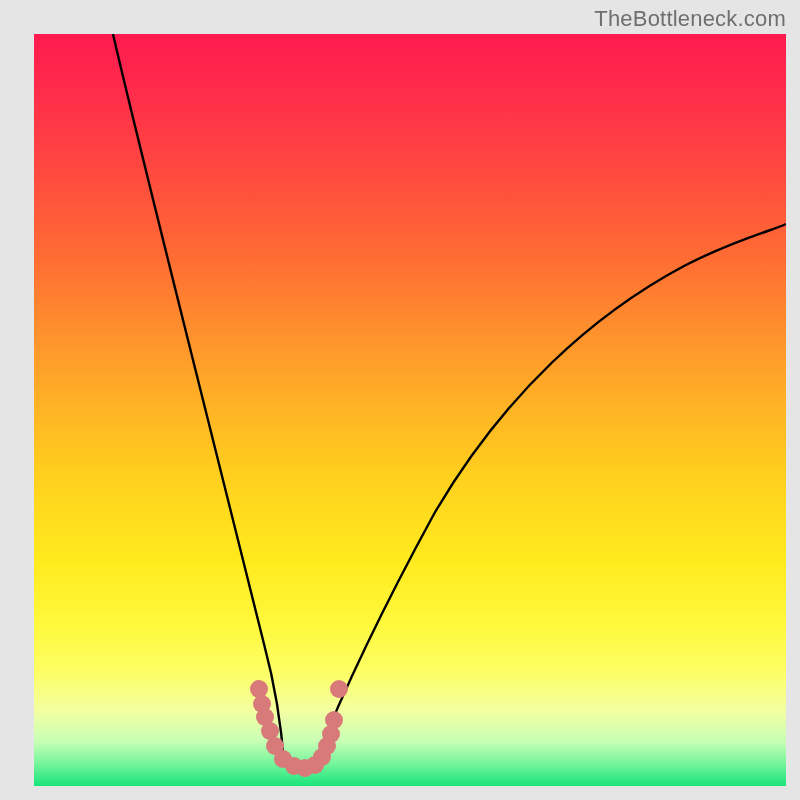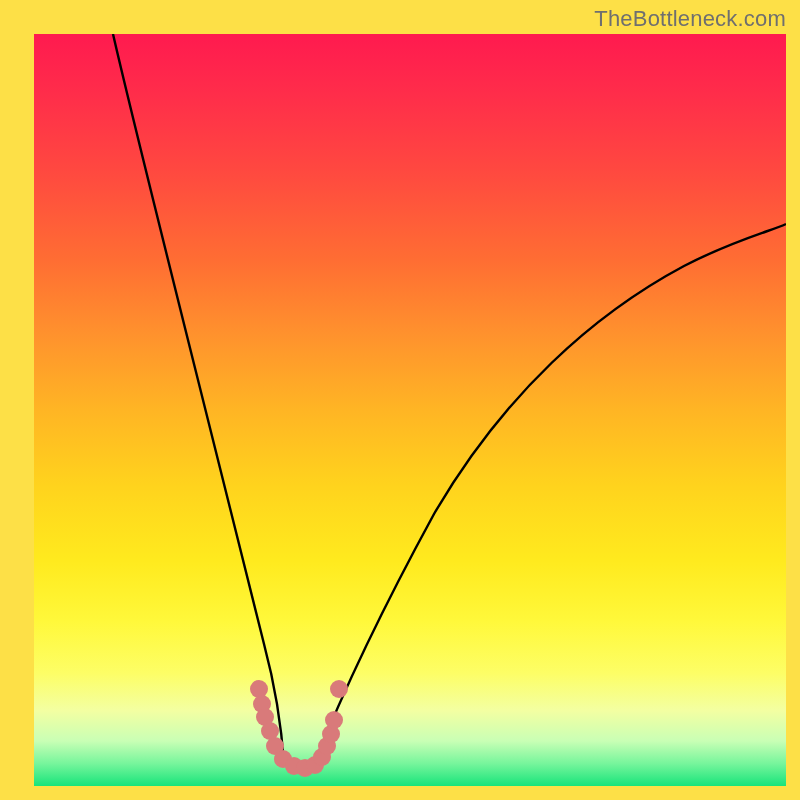--- a/index.html
+++ b/index.html
@@ -8,21 +8,21 @@
     width: 800px;
     height: 800px;
     background: #000;
     overflow: hidden;
     font-family: Arial, Helvetica, sans-serif;
   }
   .outer {
     position: relative;
     width: 800px;
     height: 800px;
-    background: #fde047;
+    background: #e5e5e5;
   }
   .plot-area {
     position: absolute;
     left: 34px;
     top: 34px;
     width: 752px;
     height: 752px;
     overflow: hidden;
   }
   .gradient {

